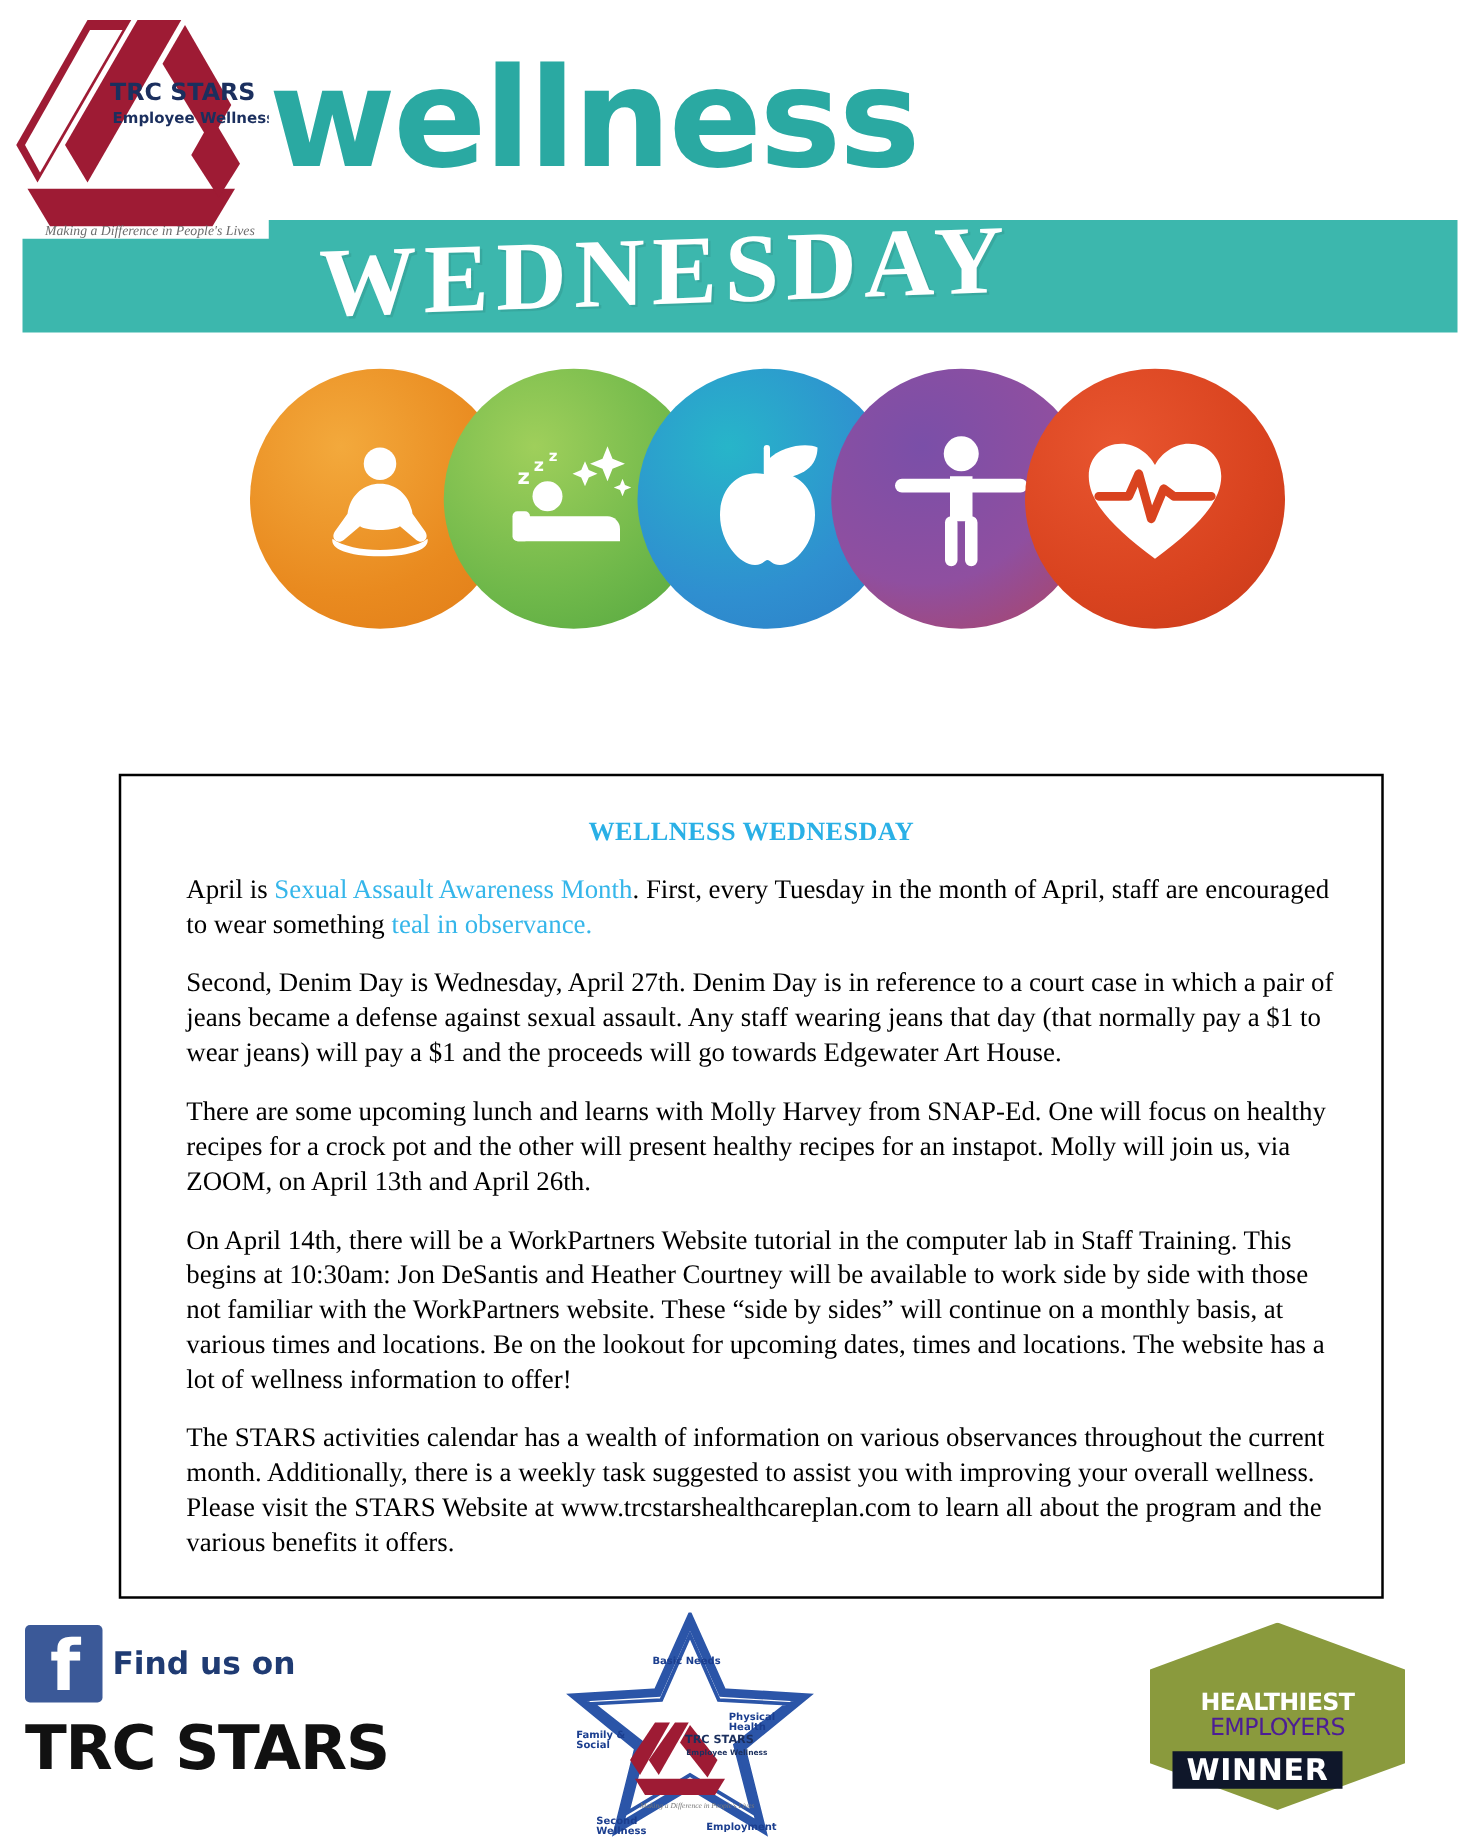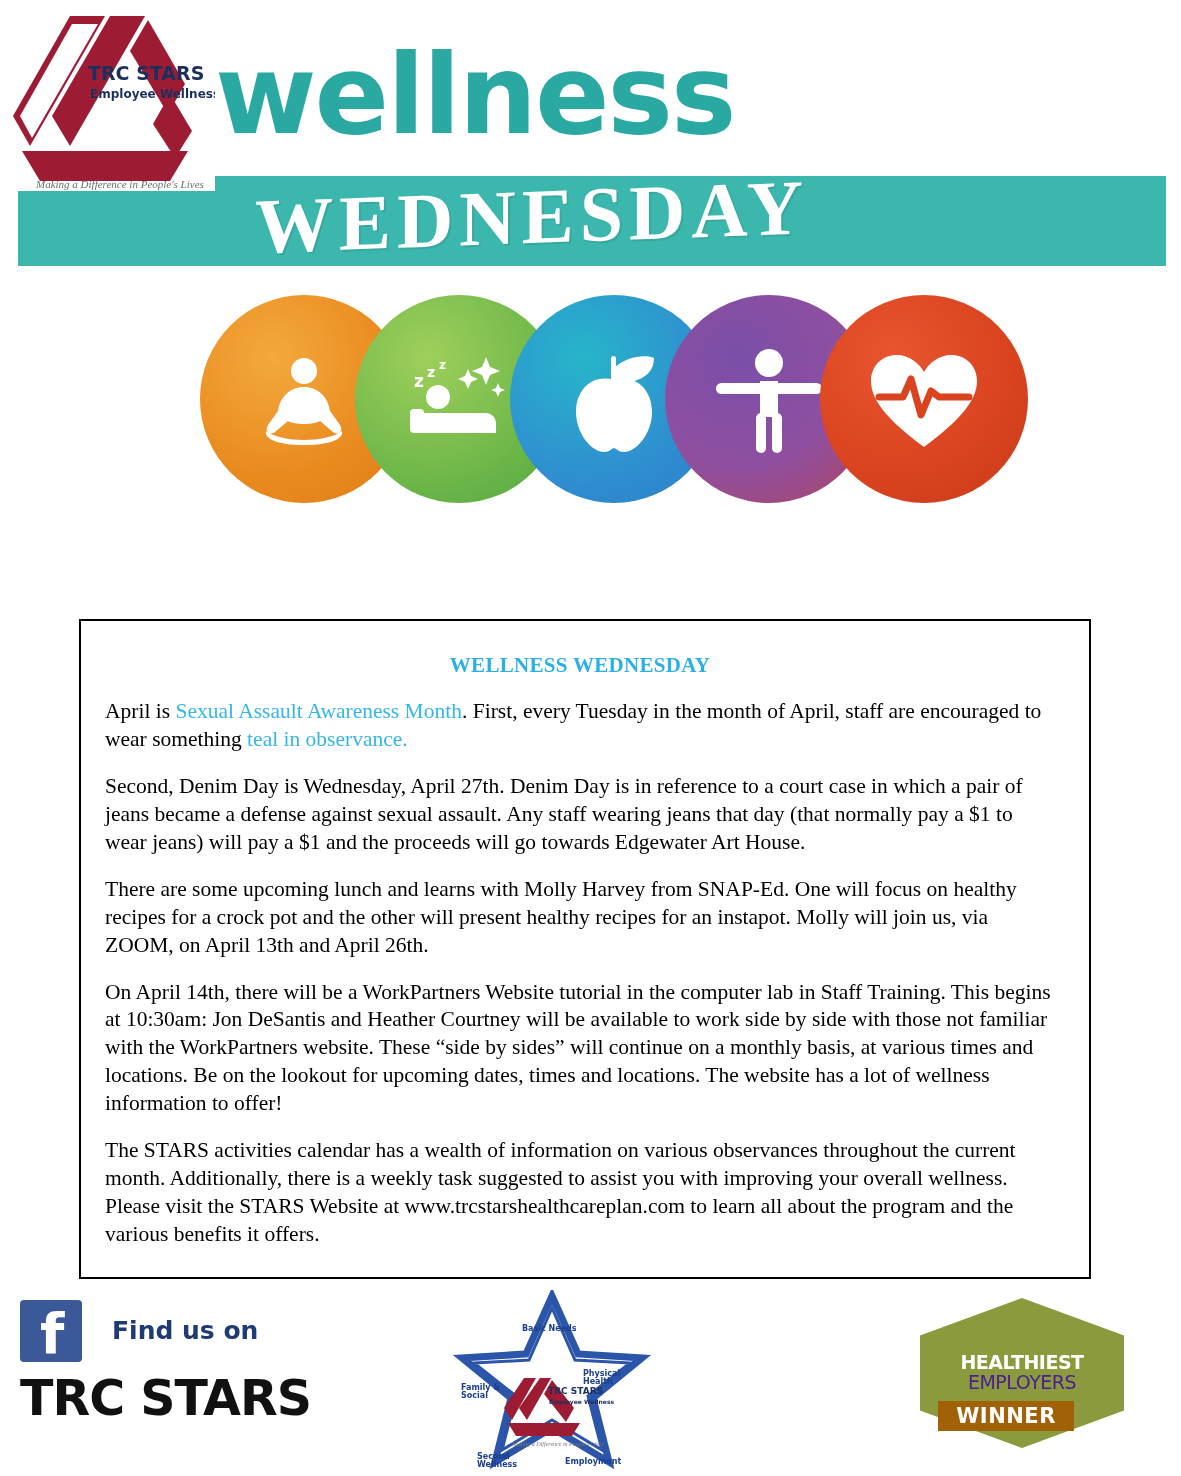--- a/index.html
+++ b/index.html
@@ -87,40 +87,40 @@
   .c0 { left: 0px;   background: radial-gradient(circle at 35% 30%, #f3a93c, #e98a1f 60%, #e07c18); }
   .c1 { left: 155px; background: radial-gradient(circle at 35% 30%, #9fcf5b, #6fb84a 60%, #53a63f); }
   .c2 { left: 310px; background: radial-gradient(circle at 35% 30%, #27b5c9, #2f8fd0 60%, #2d7ec6); }
   .c3 { left: 465px; background: radial-gradient(circle at 35% 30%, #7a4fa8, #8f4fa0 55%, #b0445f); }
   .c4 { left: 620px; background: radial-gradient(circle at 35% 30%, #e8552f, #d9431f 60%, #c83a1a); }
   .circle svg { display: block; }
 
   
   .textbox {
     position: absolute;
-    left: 79px;
+    left: 95px;
     top: 619px;
     width: 1012px;
     height: 660px;
     border: 2px solid #000;
     box-sizing: border-box;
-    padding: 26px 34px 0 24px;
+    padding: 26px 34px 0 34px;
   }
   .doc-title {
     text-align: center;
     font-weight: bold;
     font-size: 21px;
     color: #2ab0e6;
     letter-spacing: 0.3px;
     margin: 6px 0 20px 0;
   }
   .para {
     font-size: 21.5px;
     line-height: 1.30;
-    margin: 0 0 19px 0;
+    margin: 0 0 19px 18px;
     text-align: left;
   }
   .hl { color: #35b6ea; }
   .bold { font-weight: normal; }
 
   
   .footer {
     position: absolute;
     left: 0;
     top: 1290px;
@@ -147,21 +147,21 @@
   .fb-icon .f {
     position: absolute;
     left: 20px; top: 6px;
     color: #fff;
     font-family: "DejaVu Sans", sans-serif;
     font-weight: bold;
     font-size: 56px;
     line-height: 1;
   }
   .fb-text {
-    margin-left: 30px;
+    margin-left: 8px;
     font-family: "DejaVu Sans", sans-serif;
     color: #1f3b73;
     line-height: 1.05;
   }
   .fb-find { font-size: 25px; font-weight: bold; }
   .fb-name { font-size: 37px; font-weight: bold; }
   .trc-stars-foot {
     margin-top: 8px;
     font-family: "DejaVu Sans", sans-serif;
     font-size: 49px;
@@ -221,26 +221,26 @@
     color: #4c1d95;
     letter-spacing: -0.5px;
     line-height: 1.05;
   }
   .he-ribbon {
     position: absolute;
     left: 18px;
     top: 103px;
     width: 136px;
     height: 30px;
-    background: #a16207;
+    background: #0f172a;
     display: flex;
     align-items: center;
     justify-content: center;
     font-family: "DejaVu Sans", sans-serif;
-    font-size: 21px;
+    font-size: 24px;
     font-weight: bold;
     color: #fff;
     letter-spacing: 0.5px;
   }
 </style>
 </head>
 <body>
 
 <div class="header">
   <div class="teal-band"></div>

